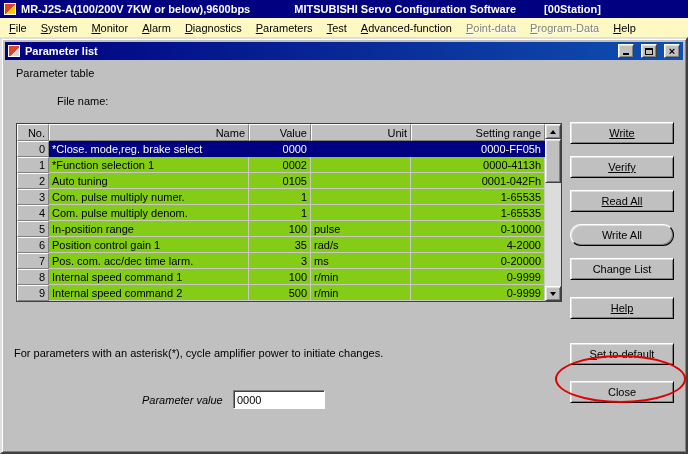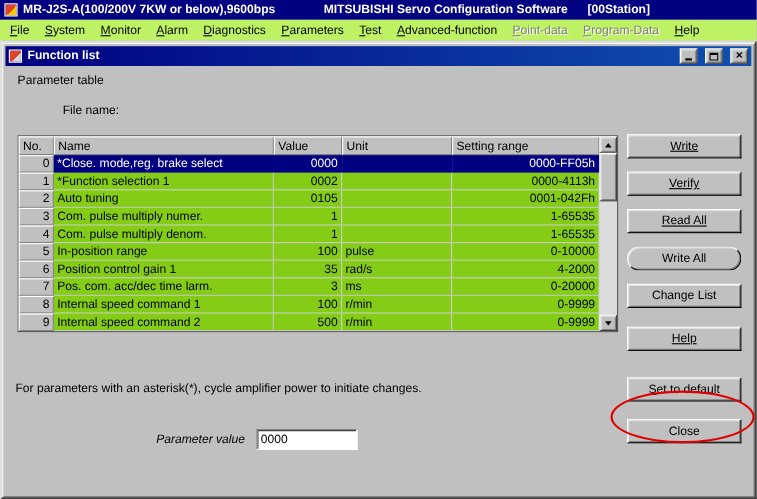--- a/index.html
+++ b/index.html
@@ -19,26 +19,26 @@
     background: #000080; color: #fff;
     display: flex; align-items: center; padding: 0 4px;
     font-weight: bold; white-space: nowrap;
   }
   .app-icon {
     width: 12px; height: 12px; margin-right: 5px; flex: 0 0 auto;
     background: linear-gradient(135deg, #e04428 0 55%, #ffcc00 55% 100%);
     border: 1px solid #fff;
   }
   .t-app { margin-left: 44px; }
-  .t-station { margin-left: 18px; }
+  .t-station { margin-left: 28px; }
 
   
   .menubar {
     position: absolute; left: 0; top: 18px; width: 688px; height: 19px;
-    background: #bef264; display: flex; align-items: center; padding-left: 2px;
+    background: #fef9c3; display: flex; align-items: center; padding-left: 2px;
   }
   .menu-item { padding: 2px 7px; cursor: default; }
   .menu-item.disabled { color: #808080; text-shadow: 1px 1px 0 #fff; }
 
   
   .child-window {
     position: absolute; left: 0; top: 37px; width: 688px; height: 417px;
     background: #c0c0c0;
     border: 2px solid; border-color: #dfdfdf #404040 #404040 #dfdfdf;
     box-shadow: inset 1px 1px 0 #fff, inset -1px -1px 0 #808080;
@@ -81,21 +81,21 @@
   }
   table.grid { border-collapse: separate; border-spacing: 0; table-layout: fixed; width: 528px; }
   col.c0 { width: 32px; } col.c1 { width: 200px; } col.c2 { width: 62px; }
   col.c3 { width: 100px; } col.c4 { width: 134px; }
   .grid th, .grid td {
     height: 16px; padding: 0 3px; overflow: hidden; white-space: nowrap;
     font-weight: normal; font-size: 11px;
   }
   .grid th { height: 17px; }
   .hdr {
-    background: #c0c0c0; text-align: left;
+    background: #c0c0c0; text-align: right;
     border-top: 1px solid #fff; border-left: 1px solid #fff;
     border-right: 1px solid #808080; border-bottom: 1px solid #808080;
   }
   .no-cell { text-align: right; }
   .cell { background: #84cc16; border-right: 1px solid #c8c8c8; border-bottom: 1px solid #c8c8c8; }
   .cell.value, .cell.range { text-align: right; }
   tr.sel .cell { background: #000080; color: #fff; border-right-color: #000080; border-bottom-color: #000080; }
 
   
   .scrollbar { width: 16px; height: 177px; display: flex; flex-direction: column; background: #dcdcdc; }
@@ -160,21 +160,21 @@
     <span class="menu-item"><u>T</u>est</span>
     <span class="menu-item"><u>A</u>dvanced-function</span>
     <span class="menu-item disabled"><u>P</u>oint-data</span>
     <span class="menu-item disabled"><u>P</u>rogram-Data</span>
     <span class="menu-item"><u>H</u>elp</span>
   </div>
 
 <div class="child-window">
   <div class="child-titlebar">
     <span class="child-icon"></span>
-    <span>Function list</span>
+    <span>Parameter list</span>
     <span class="tb-spacer"></span>
     <span class="tb-btn">
         <span class="glyph-min"></span>
       </span>
     <span class="tb-btn">
         <span class="glyph-max"></span>
       </span>
     <span class="tb-btn">
         <span class="glyph-close">×</span>
       </span>

